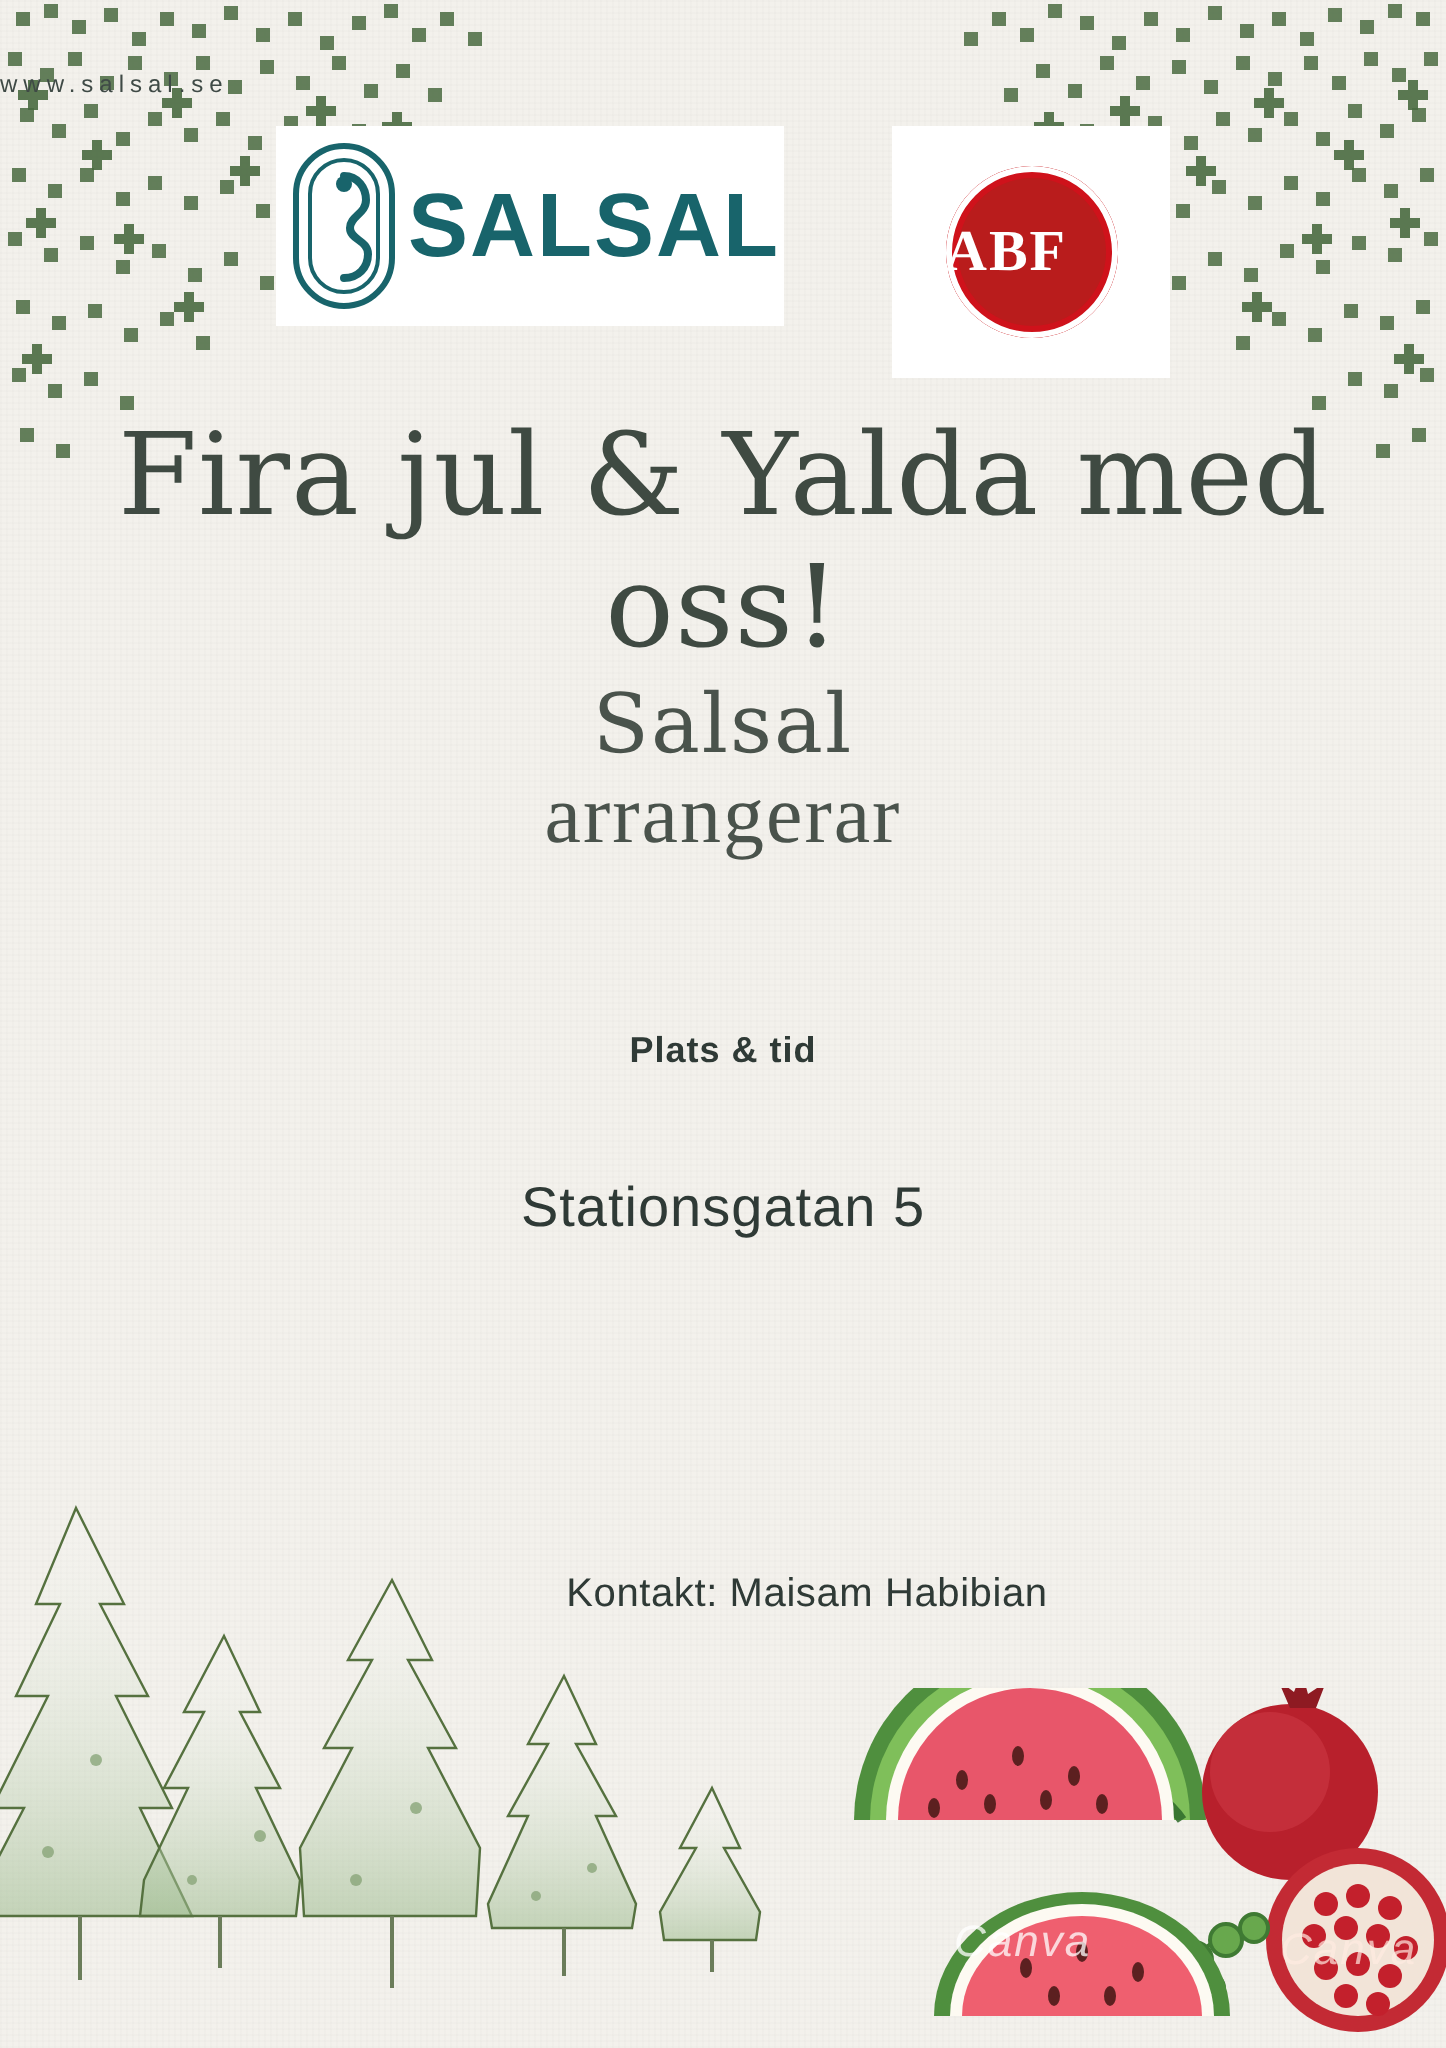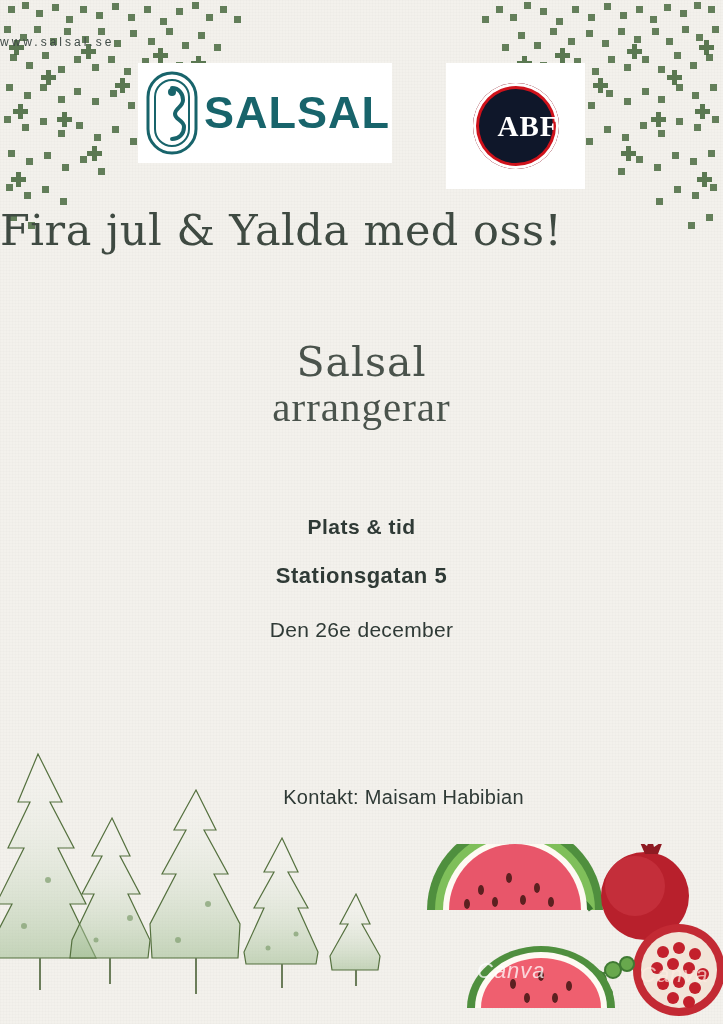--- a/index.html
+++ b/index.html
@@ -118,42 +118,43 @@
     height: 126px;
     background: #ffffff;
     display: flex;
     align-items: center;
     justify-content: center;
   }
   .abf-circle {
     width: 86px;
     height: 86px;
     border-radius: 50%;
-    background: #0f172a;
+    background: #b91c1c;
     display: flex;
     align-items: center;
-    justify-content: flex-end;
+    justify-content: flex-start;
     box-shadow: inset 0 0 0 3px #ffffff, inset 0 0 0 6px #cf121b;
   }
   .abf-circle span {
     color: #ffffff;
     font-weight: bold;
     font-size: 29px;
     letter-spacing: 1px;
     font-family: "Liberation Serif", serif;
   }
 
   
   .headline {
     position: absolute;
     top: 205px;
     left: 0;
     width: 100%;
+    text-align: center;
     font-family: "DejaVu Serif", serif;
-    font-size: 43px;
+    font-size: 57px;
     color: #3f4a42;
     letter-spacing: 0.5px;
   }
 
   .org-block {
     position: absolute;
     top: 340px;
     left: 0;
     width: 100%;
     text-align: center;
@@ -167,30 +168,29 @@
   
   .details {
     position: absolute;
     top: 515px;
     left: 0;
     width: 100%;
     text-align: center;
     color: #2f3a36;
   }
   .details .label {
-    font-size: 21px;
+    font-size: 18px;
     font-weight: bold;
     letter-spacing: 0.5px;
-    margin-bottom: 24px;
+    margin-bottom: 52px;
   }
   .details .addr {
-    font-size: 22px;
+    font-size: 28px;
     letter-spacing: 0.5px;
-    margin-bottom: 26px;
-    font-weight: bold;
+    margin-bottom: 42px;
   }
   .details .date {
     font-size: 21px;
     letter-spacing: 0.3px;
     line-height: 1.45;
   }
   .contact {
     position: absolute;
     top: 782px;
     left: 0;
@@ -525,21 +525,20 @@
 
   <div class="org-block">
     <div class="org-line1">Salsal</div>
     <div class="org-line2">arrangerar</div>
   </div>
 
   <div class="details">
     <div class="label">Plats &amp; tid</div>
     <div class="addr">Stationsgatan 5</div>
     <div class="date">
-      <div>Den 26e december</div>
     </div>
   </div>
 
   <div class="contact">
     <div>Kontakt: Maisam Habibian</div>
   </div>
 
   <div class="trees">
     <svg width="430" height="280" viewBox="0 0 430 280" xmlns="http://www.w3.org/2000/svg">
       <defs>

